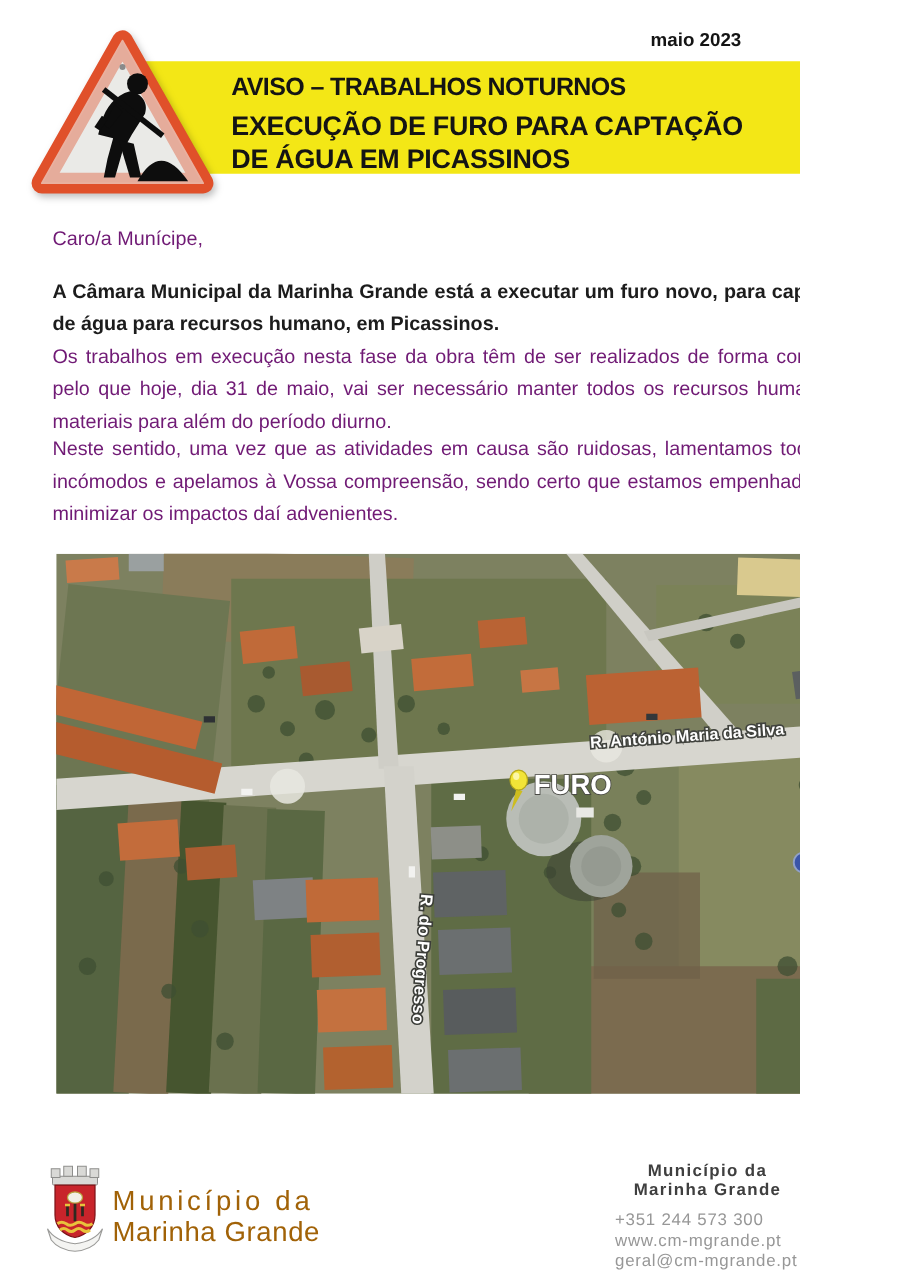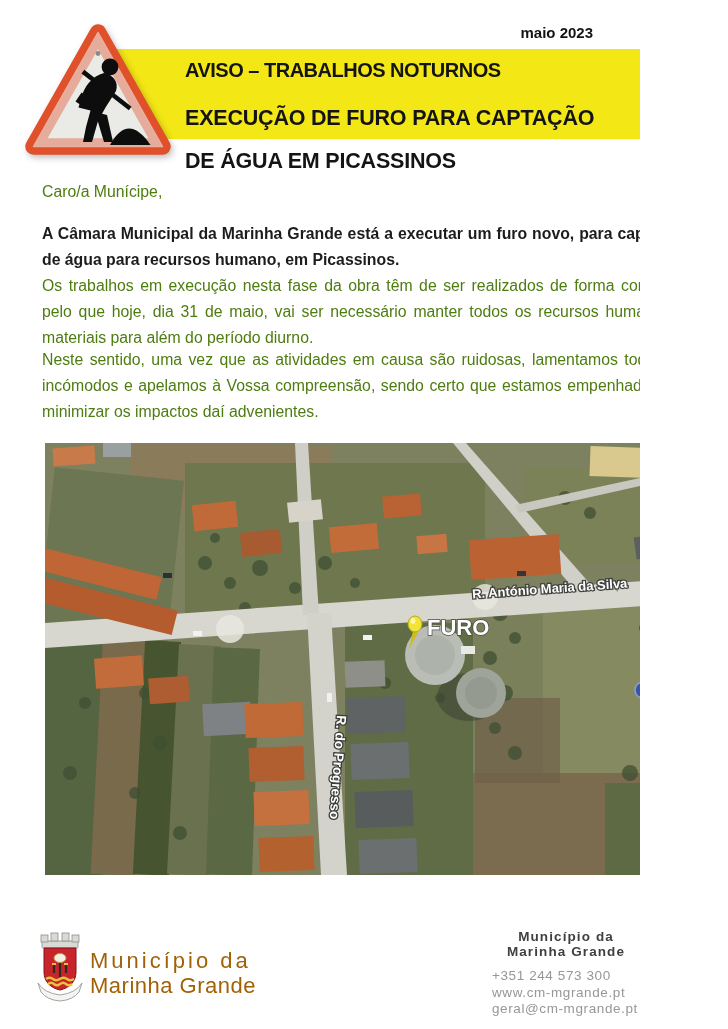--- a/index.html
+++ b/index.html
@@ -4,25 +4,25 @@
 <style>
   html,body{margin:0;padding:0;background:#fff;}
   #page{position:relative;width:640px;height:1029px;background:#ffffff;overflow:hidden;
         font-family:"Liberation Sans","DejaVu Sans",sans-serif;}
 
   
   .date{position:absolute;top:24px;right:47px;font-size:15px;font-weight:bold;color:#141414;}
   .banner{position:absolute;left:85px;top:49px;width:596px;height:90px;background:#F3E716;}
   .banner-inner{position:absolute;left:100px;top:4px;right:6px;color:#141414;}
   .banner-title{font-size:20px;font-weight:800;letter-spacing:-0.5px;line-height:34px;white-space:nowrap;}
-  .banner-sub{font-size:21.5px;font-weight:800;letter-spacing:-0.2px;line-height:21.5px;margin-top:21px;}
+  .banner-sub{font-size:21.5px;font-weight:800;letter-spacing:-0.2px;line-height:21.5px;margin-top:4px;}
   .sign{position:absolute;left:22px;top:22px;width:152px;height:138px;filter:drop-shadow(2px 3px 3px rgba(0,0,0,0.25));}
 
   
-  .bodytext{position:absolute;left:42px;width:644px;color:#4d7c0f;font-size:15.8px;line-height:26px;}
+  .bodytext{position:absolute;left:42px;width:644px;color:#701a75;font-size:15.8px;line-height:26px;}
   .salutation{top:163px;}
   .p1{top:205px;font-weight:bold;text-align:justify;color:#1c1c1c;}
   .p2{top:257px;text-align:justify;}
   .p3{top:331px;text-align:justify;}
 
   
   .map{position:absolute;left:45px;top:443px;width:627px;height:432px;}
 
   
   .crest{position:absolute;left:36px;top:931px;width:48px;height:72px;}

